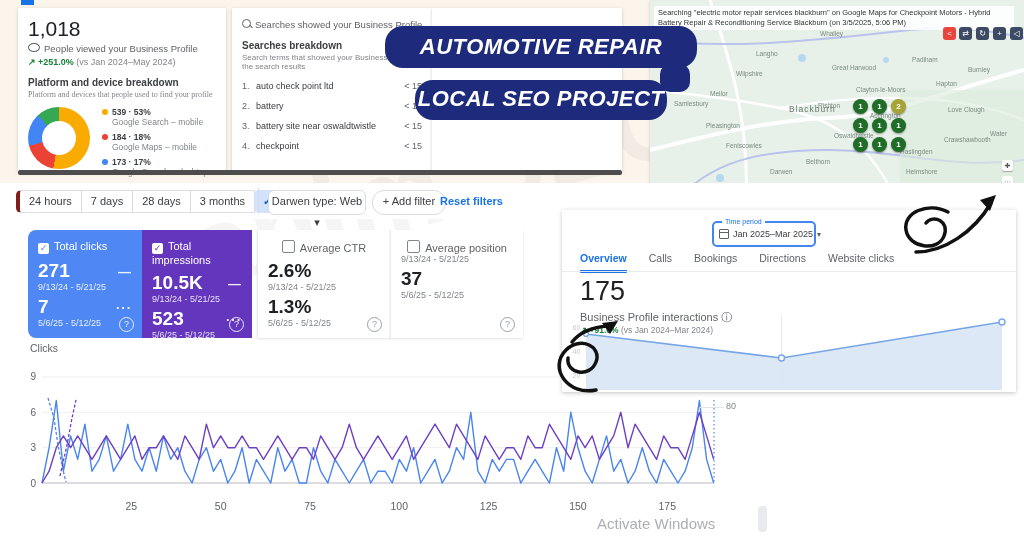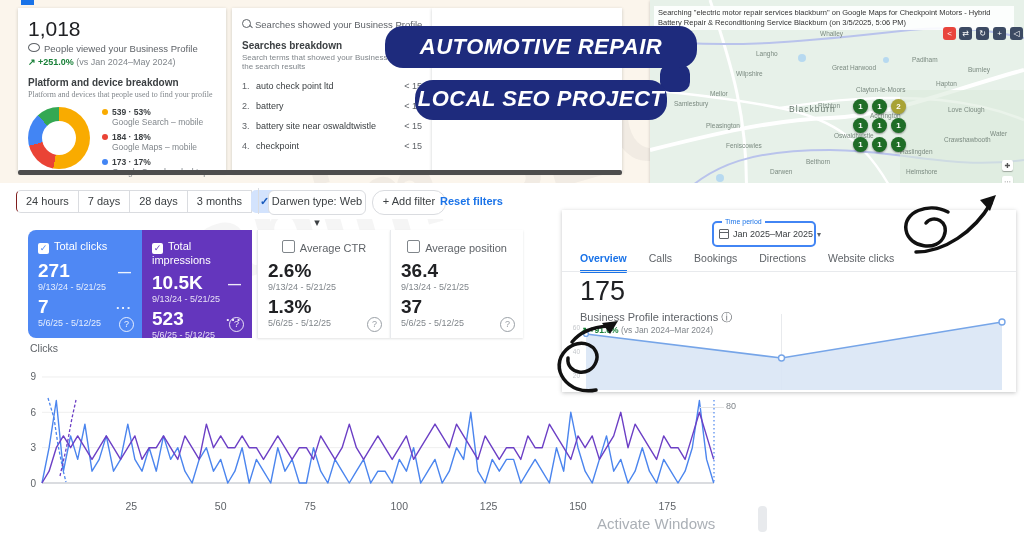--- a/index.html
+++ b/index.html
@@ -53,21 +53,21 @@
   
   .pill{background:#1e2b7d;border-radius:18px;color:#fff;font-weight:800;font-style:italic;text-align:center;letter-spacing:.5px;}
   .pill1{left:385px;top:26px;width:312px;height:42px;font-size:22px;line-height:42px;}
   .pill2{left:415px;top:80px;width:252px;height:40px;font-size:22px;line-height:38px;text-align:center;}
   .pill-nub{left:660px;top:64px;width:30px;height:28px;background:#1e2b7d;border-radius:10px;}
 
   
   .filter-strip{left:0;top:183px;width:1024px;height:36px;background:#fff;}
   .seg-group{left:16px;top:190px;height:23px;display:flex;}
   .seg{border:1px solid #dadce0;border-left:none;padding:0 9px;font-size:11px;color:#3c4043;line-height:21px;background:#fff;}
-  .seg:first-child{border-left:1px solid #7f1d1d;border-radius:5px 0 0 5px;}
+  .seg:first-child{border-left:4px solid #7f1d1d;border-radius:5px 0 0 5px;}
   .seg-compare{background:#d3e3fd;border:none;border-radius:5px;color:#185abc;font-weight:bold;line-height:23px;margin-left:-1px;}
   .v-divider{left:258px;top:188px;width:1px;height:26px;background:#dadce0;}
   .pill-btn{border:1px solid #dadce0;border-radius:6px;background:#fff;font-size:11px;color:#3c4043;line-height:21px;text-align:center;height:23px;top:190px;}
   .reset-link{left:440px;top:190px;font-size:11px;font-weight:bold;color:#1a73e8;line-height:23px;}
 
   
   .mcard{top:230px;height:108px;padding:10px 10px;box-sizing:border-box;}
   .mcard .chk{width:11px;height:11px;border-radius:2px;display:inline-block;text-align:center;line-height:11px;font-size:9px;vertical-align:-1px;margin-right:5px;}
   .mcard-label{font-size:11px;}
   .mval{font-size:19px;font-weight:bold;display:flex;align-items:center;}
@@ -334,23 +334,20 @@
       </div>
     <div class="mdate">9/13/24 - 5/21/25</div>
     <div class="mval">
         <span>1.3%</span>
       </div>
     <div class="mdate">5/6/25 - 5/12/25</div>
     <div class="qmark">?</div>
   </div>
   <div class="abs mcard mcard-white" style="left:390px;width:133px;">
     <div class="mcard-label"><span class="chk"></span><span>Average position</span></div>
-    <div class="mval" style="margin-top:6px;">
-        <span>36.4</span>
-      </div>
     <div class="mdate">9/13/24 - 5/21/25</div>
     <div class="mval">
         <span>37</span>
       </div>
     <div class="mdate">5/6/25 - 5/12/25</div>
     <div class="qmark">?</div>
   </div>
 
   <div class="abs ipanel">
     <div class="abs tp-box">

